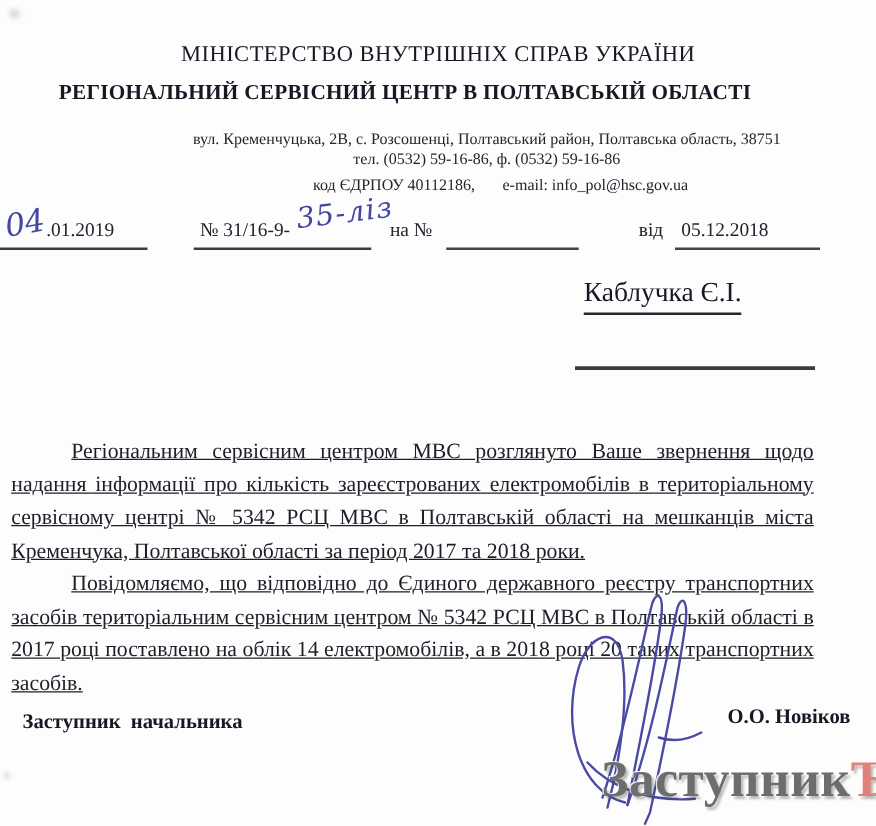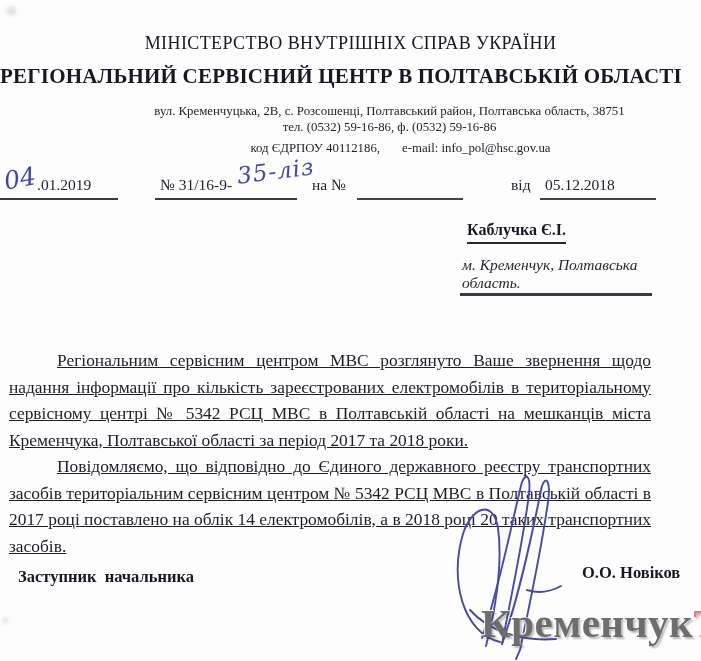--- a/index.html
+++ b/index.html
@@ -13,21 +13,21 @@
     margin:0 auto;
   }
   
   .h1{
     position:absolute;top:33px;left:0;width:701px;
     text-align:center;font-weight:normal;font-size:18px;
     letter-spacing:0.4px;color:#181824;white-space:nowrap;
   }
   .h2{
     position:absolute;top:64px;left:0;width:648px;
-    text-align:center;font-weight:bold;font-size:21px;
+    text-align:center;font-weight:bold;font-size:17px;
     letter-spacing:0.2px;color:#181824;white-space:nowrap;
   }
   .addr{
     position:absolute;left:0;width:701px;text-align:center;
     font-size:12.8px;color:#23232e;white-space:nowrap;padding-left:39px;
   }
   .a1{top:104px;}
   .a2{top:120px;}
   .a3{top:141px;margin-left:11px;}
   .a3 .gap{display:inline-block;width:22px;}
@@ -38,21 +38,21 @@
     font-family:"DejaVu Serif", serif;font-style:italic;
     white-space:nowrap;
   }
   .hw-day{top:164px;left:4px;font-size:25px;transform:rotate(-10deg);}
   .hw-num{top:158px;left:237px;font-size:23px;transform:rotate(-7deg);letter-spacing:1px;}
   .rule{position:absolute;height:2px;background:#3a3a44;}
   .rule-thin{position:absolute;height:1.5px;background:#43434d;}
   
   .rcpt-name{
     position:absolute;top:221px;left:467px;
-    font-weight:bold;font-size:16px;color:#181824;
+    font-weight:normal;font-size:22px;color:#181824;
     border-bottom:2.5px solid #26262f;padding-bottom:3px;
   }
   .rcpt-addr{
     position:absolute;top:256px;left:462px;width:215px;
     font-style:italic;font-size:15.5px;line-height:17.5px;color:#26262f;
   }
   
   .body-text{
     position:absolute;top:347px;left:9px;width:642px;
     font-size:17.4px;line-height:26.5px;color:#1e1e28;text-decoration:underline;
@@ -107,24 +107,20 @@
   <div class="rule" style="top:198px;left:155px;width:142px;"></div>
 
   <span class="ref" style="top:176px;left:312px;">на №</span>
   <div class="rule-thin" style="top:198px;left:357px;width:106px;"></div>
 
   <span class="ref" style="top:176px;left:511px;">від</span>
   <span class="ref" style="top:176px;left:545px;">05.12.2018</span>
   <div class="rule-thin" style="top:198px;left:540px;width:116px;"></div>
 
   <div class="rcpt-name">Каблучка Є.І.</div>
-  <div class="rcpt-addr">
-    <span>м. Кременчук, Полтавська</span><br>
-    <span>область.</span>
-  </div>
   <div class="rule" style="top:293px;left:460px;width:192px;height:2.5px;"></div>
 
   <div class="body-text">
     <p>Регіональним сервісним центром МВС розглянуто Ваше звернення щодо надання інформації про кількість зареєстрованих електромобілів в територіальному сервісному центрі № 5342 РСЦ МВС в Полтавській області на мешканців міста Кременчука, Полтавської області за період 2017 та 2018 роки.</p>
     <p>Повідомляємо, що відповідно до Єдиного державного реєстру транспортних засобів територіальним сервісним центром № 5342 РСЦ МВС в Полтавській області в 2017 році поставлено на облік 14 електромобілів, а в 2018 році 20 таких транспортних засобів.</p>
   </div>
 
   <div class="post">Заступник  начальника</div>
   <div class="signer">О.О. Новіков</div>
 
@@ -132,16 +128,16 @@
     <g fill="none" stroke="#4a4aa4" stroke-width="1.9" stroke-linecap="round">
       <path d="M57 172 C 20 163, 6 110, 20 64 C 28 38, 50 28, 55 58 C 60 95, 52 142, 43 176"></path>
       <path d="M39 168 C 58 112, 71 42, 79 12 C 83 2, 88 6, 86 24 C 80 72, 67 132, 59 174"></path>
       <path d="M59 174 C 79 118, 92 48, 99 16 C 103 5, 108 11, 105 32 C 97 88, 85 142, 77 180 L 73 189"></path>
       <path d="M27 140 C 45 160, 76 172, 113 169"></path>
       <path d="M84 120 C 96 124, 107 122, 118 116"></path>
     </g>
   </svg>
 
   <div class="watermark">
-    <span id="wm-main" style="color: rgb(110, 109, 109);">Кременчук</span><span id="wm-accent" style="color: rgb(226, 128, 124);">Ъ</span>
+    <span id="wm-main" style="color: rgb(110, 109, 109);">Заступник</span><span id="wm-accent" style="color: rgb(226, 128, 124);">Ъ</span>
   </div>
 
 </div>
 
 </body></html>

